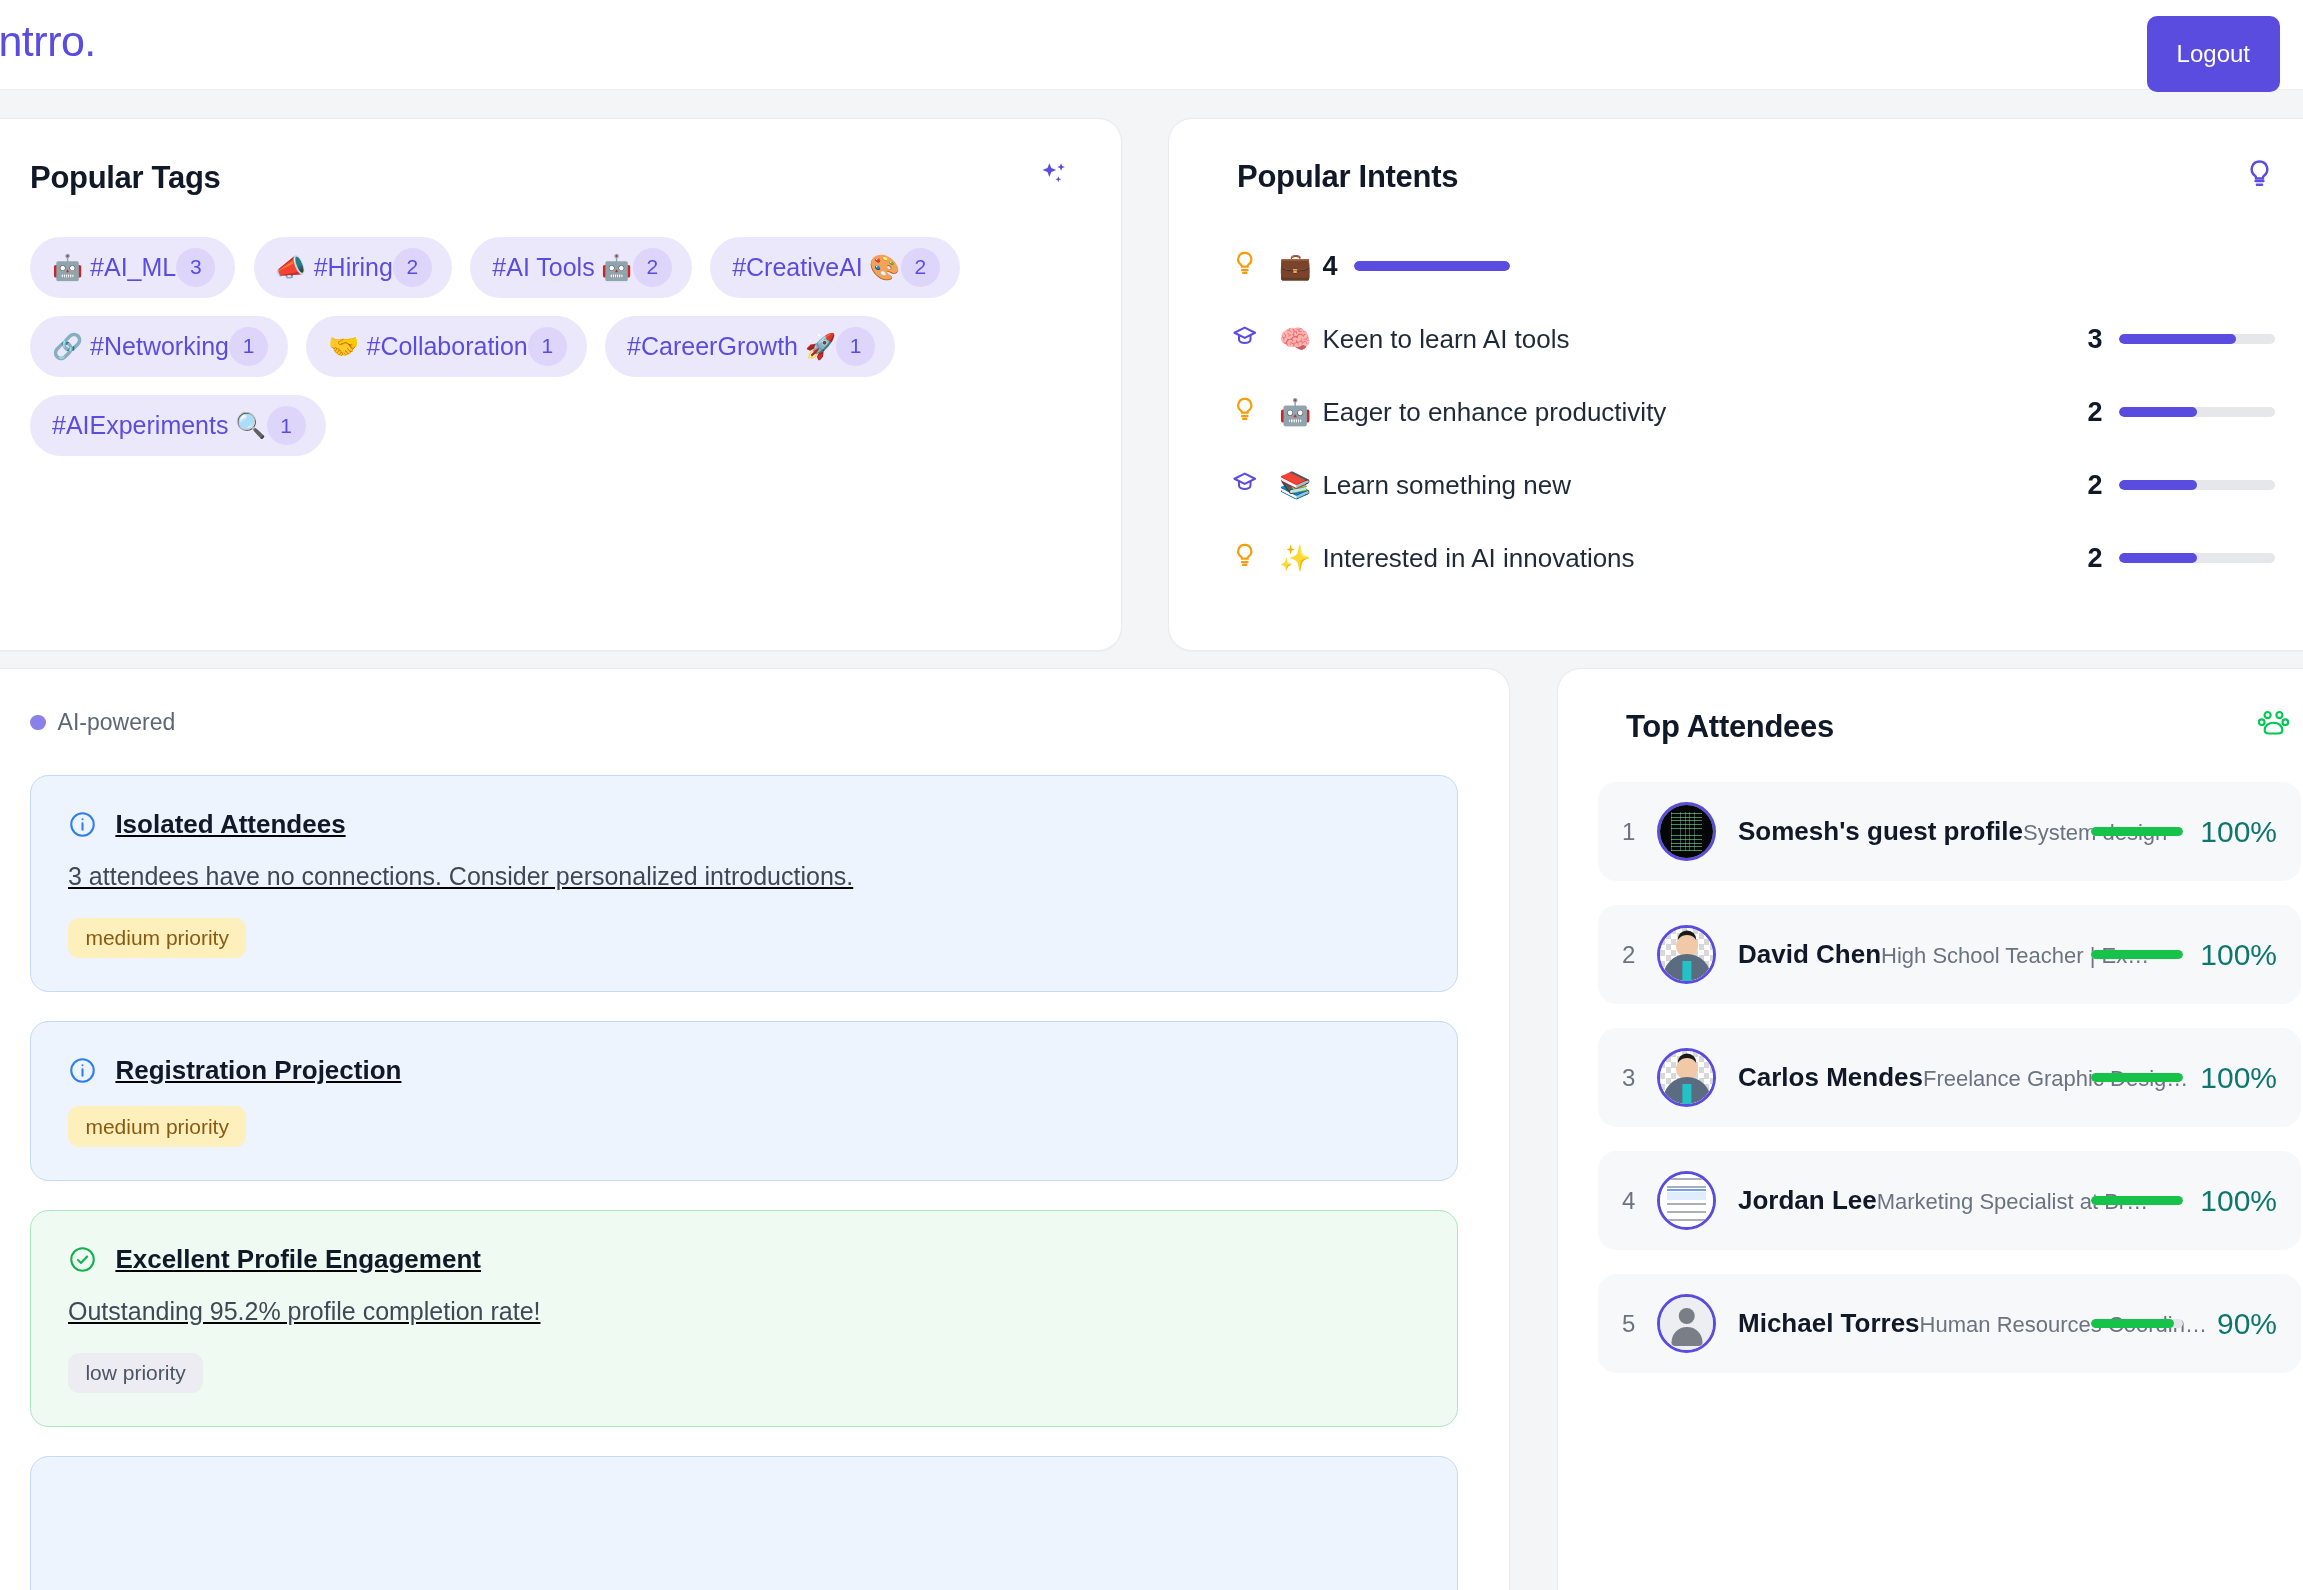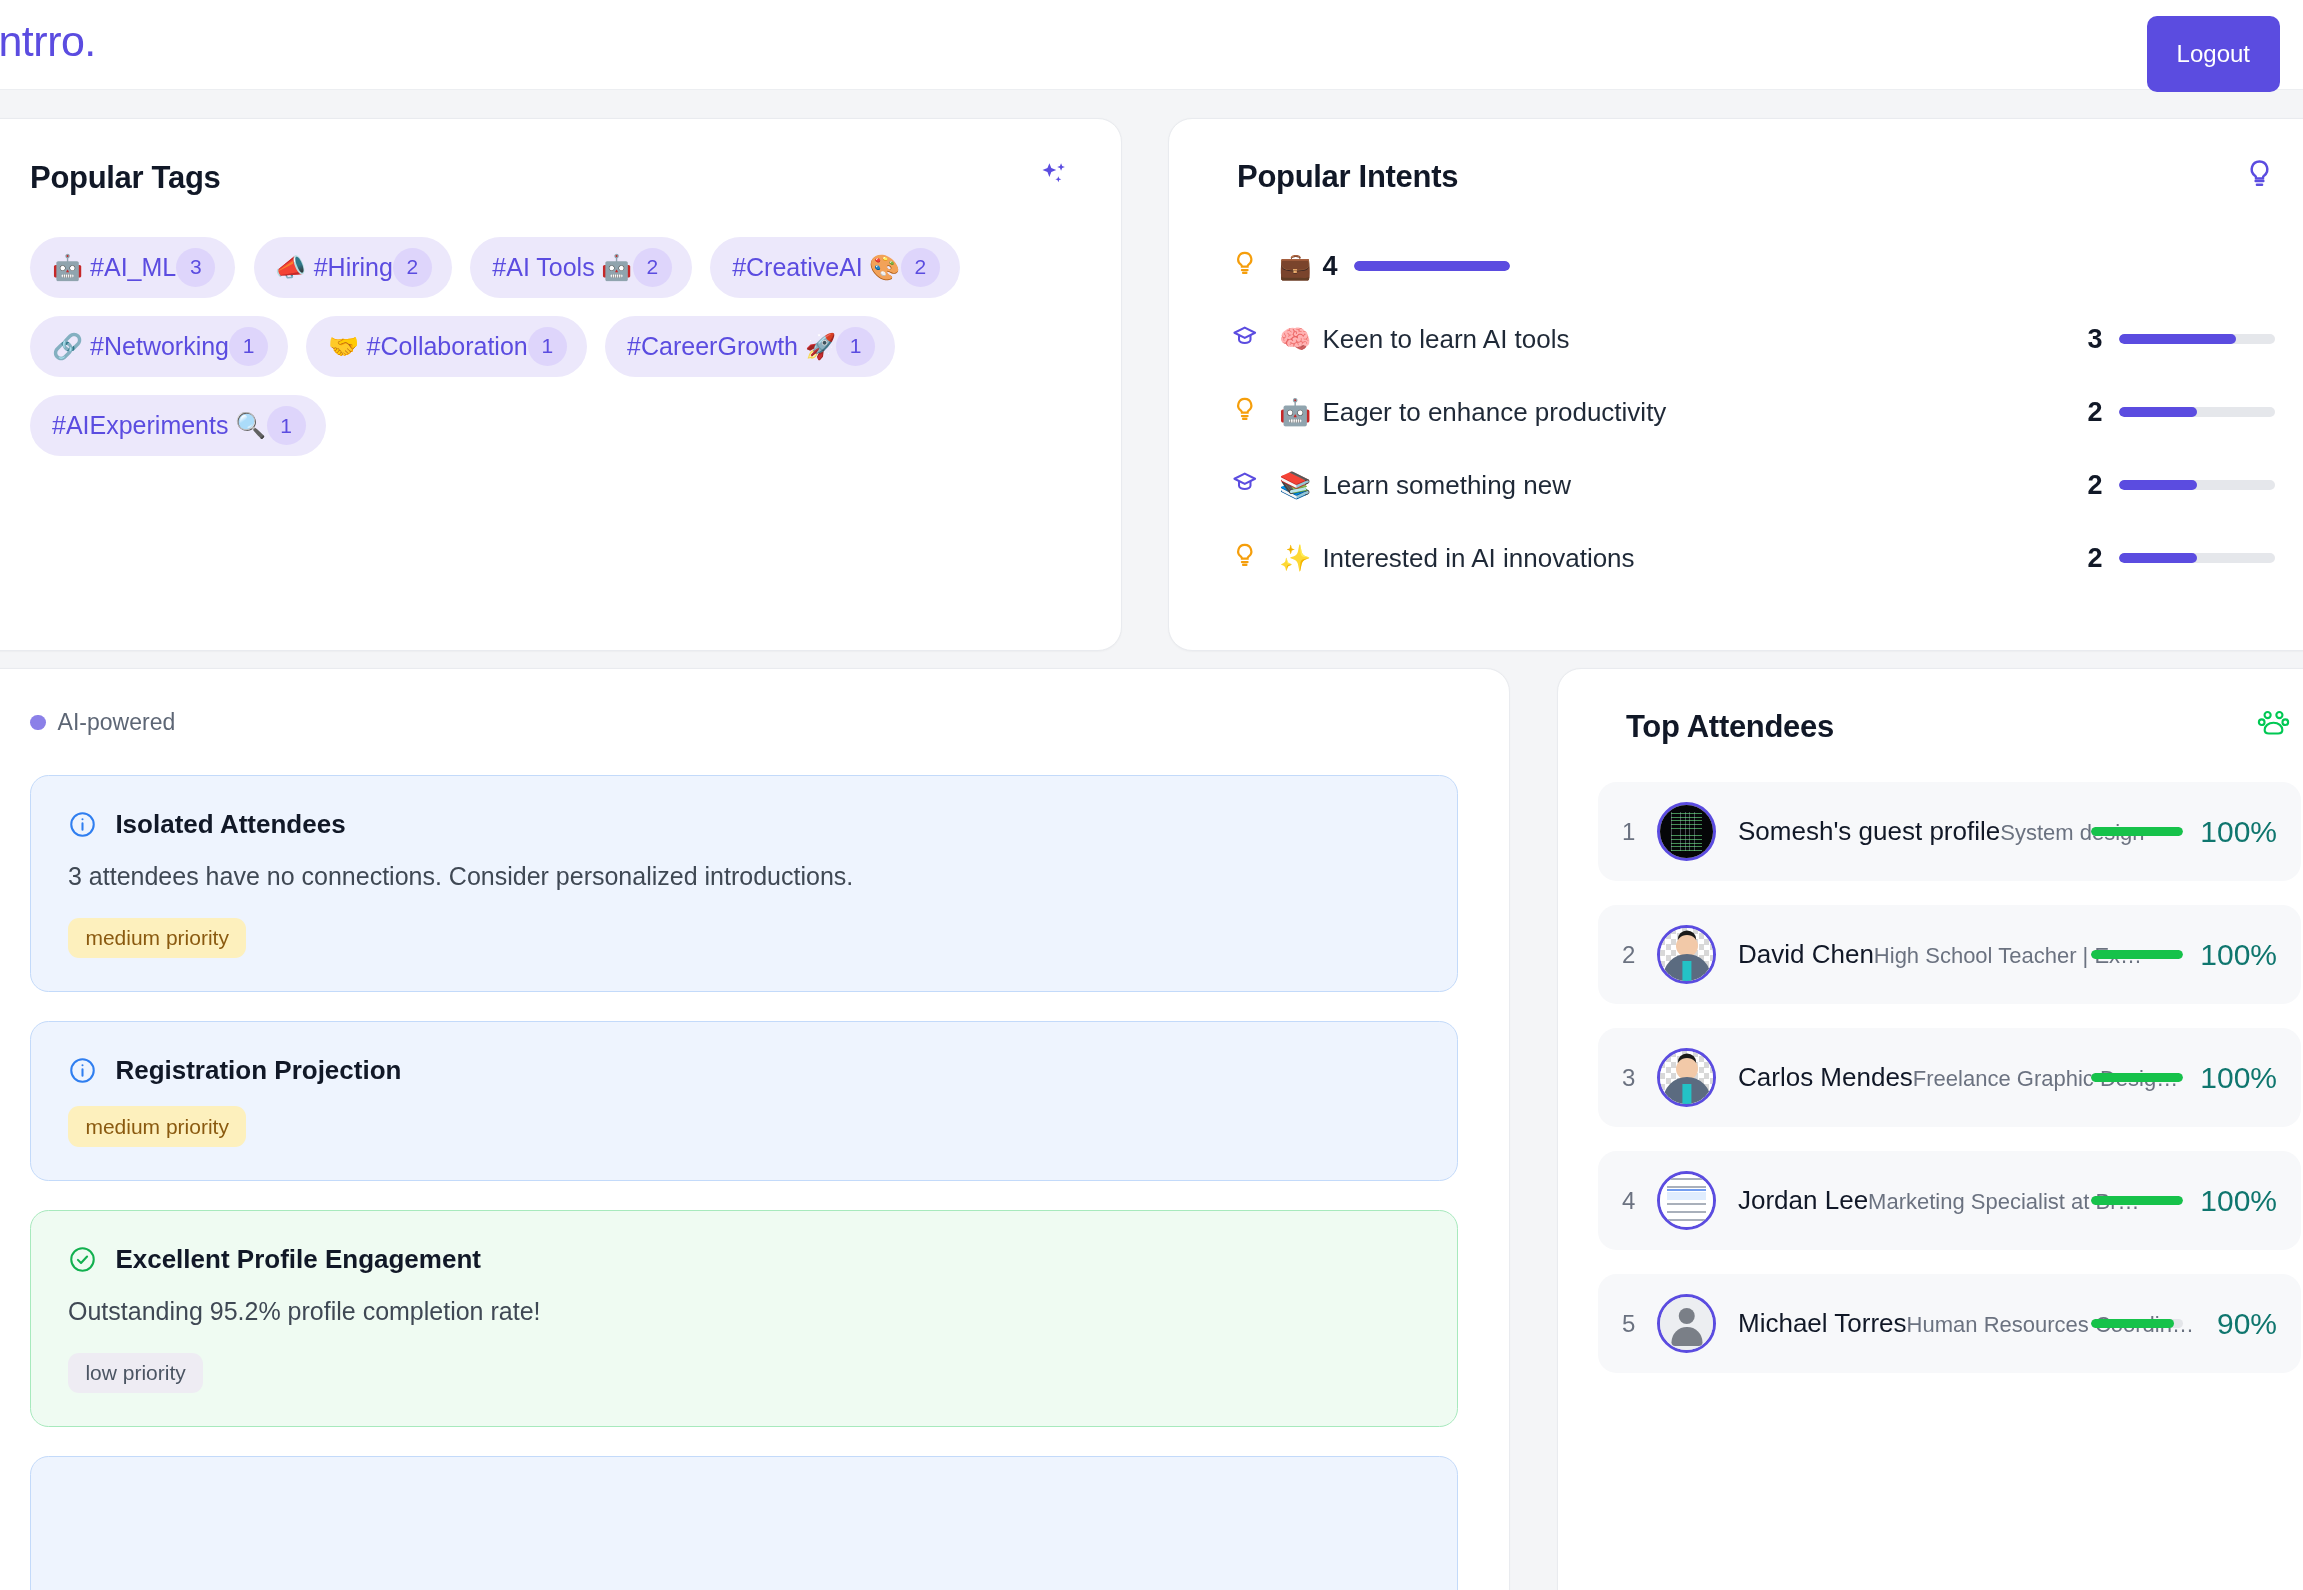--- a/index.html
+++ b/index.html
@@ -162,20 +162,21 @@
   }
   .ai-dot {
     width: 15.6px; height: 15.6px; border-radius: 50%;
     background: #8b80e8; display:inline-block;
   }
   .insight-list { padding: 39px 51px 0 68px; }
   .insight-card {
     border-radius: 18.4px;
     padding: 33px 37px 33px 37px;
     margin-bottom: 29px;
+    text-decoration: underline;
   }
   .insight-card.info  { background: #eef4fe; border: 0.9px solid #c3dafa; }
   .insight-card.good  { background: #effbf2; border: 0.9px solid #a7e9bd; }
   .insight-head {
     display: flex;
     align-items: center;
     gap: 18.4px;
     margin-bottom: 20px;
   }
   .insight-ico {
@@ -261,21 +262,21 @@
     transform:translateX(-50%);
     width:16.5px; height:16.5px; border-radius:50%; background:#7a7f87;
   }
   .av-plain::after {
     content:""; position:absolute; left:50%; bottom:8%;
     transform:translateX(-50%);
     width:31px; height:18.4px; border-radius:15.6px 15.6px 3.7px 3.7px; background:#7a7f87;
   }
   .att-info { flex: 1; min-width: 0; margin-right: 14.7px; }
   .att-name {
-    font-size: 26px; font-weight: 400; color: #111827;
+    font-size: 26px; font-weight: 700; color: #111827;
     white-space: nowrap; overflow: hidden; text-overflow: ellipsis;
     margin-bottom: 4.6px;
   }
   .att-sub {
     font-size: 22px; color: #6b7280;
     white-space: nowrap; overflow: hidden; text-overflow: ellipsis;
   }
   .att-bar {
     width: 92px; height: 9.2px; border-radius: 91px;
     background: #e3e5e9; overflow: hidden; flex: 0 0 92px; margin-right: 14.7px;

